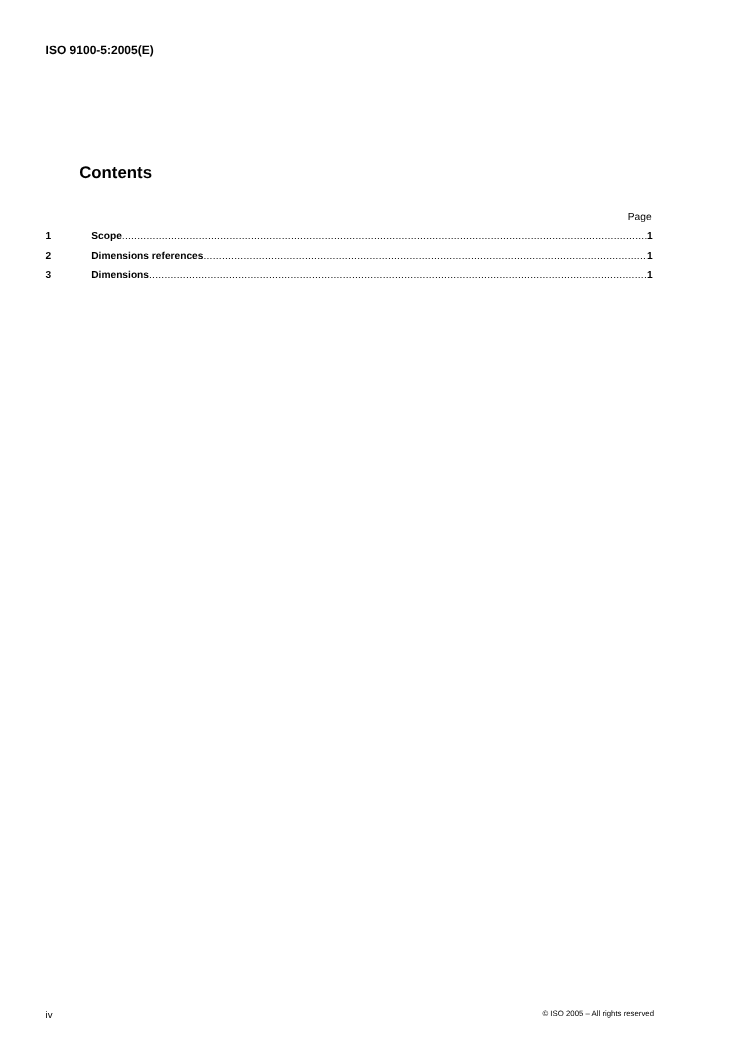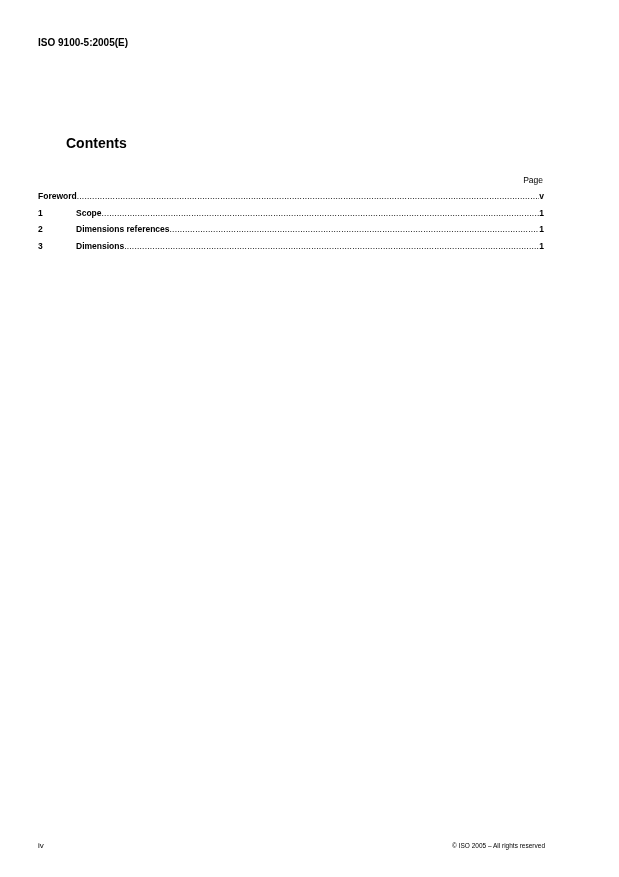--- a/index.html
+++ b/index.html
@@ -20,25 +20,20 @@
 </style>
 </head>
 <body>
 
 <div class="header">ISO 9100-5:2005(E)</div>
 <div class="title">Contents</div>
 <div class="page-label">Page</div>
 
 <div class="toc">
   <div class="toc-row">
-    <span class="toc-title">Foreword</span>
-    <span class="toc-dots"></span>
-    <span class="toc-page">v</span>
-  </div>
-  <div class="toc-row">
     <span class="toc-num">1</span>
     <span class="toc-title">Scope </span>
     <span class="toc-dots"></span>
     <span class="toc-page">1</span>
   </div>
   <div class="toc-row">
     <span class="toc-num">2</span>
     <span class="toc-title">Dimensions references </span>
     <span class="toc-dots"></span>
     <span class="toc-page">1</span>

